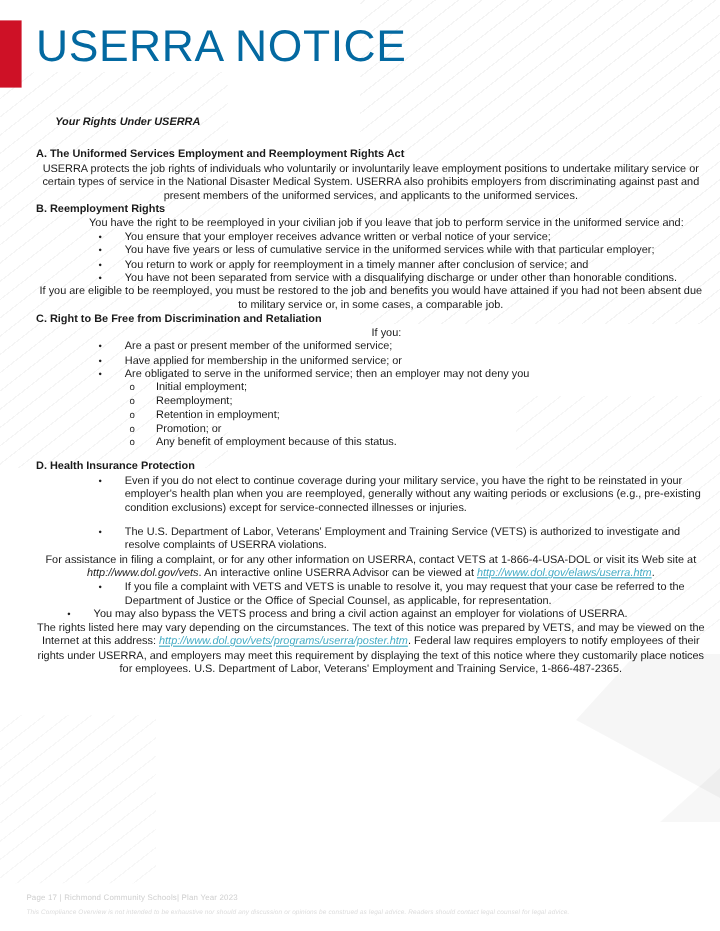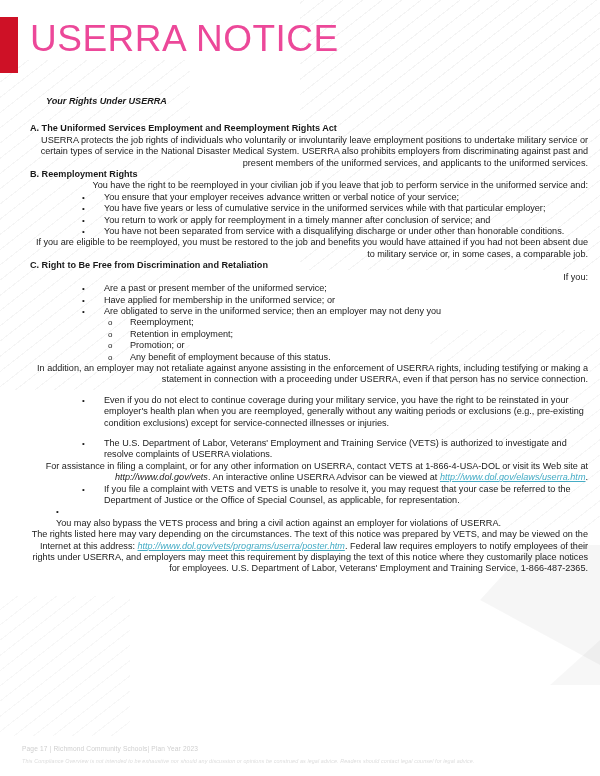--- a/index.html
+++ b/index.html
@@ -98,21 +98,21 @@
     height: 56px;
     background: #CE1126;
   }
   .doc-title {
     position: absolute;
     left: 30px;
     top: 20px;
     font-size: 37px;
     font-weight: 400;
     letter-spacing: 0.5px;
-    color: #ec4899;
+    color: #0369a1;
     line-height: 1;
     white-space: nowrap;
   }
 
   
   .content {
     position: relative;
     z-index: 2;
     padding: 0 12px 0 30px;
     font-size: 9.1px;
@@ -122,36 +122,36 @@
     font-weight: bold;
     font-style: italic;
     margin: 16px;
   }
   .sec-head {
     font-weight: bold;
     margin: 0;
   }
   .para {
     margin: 0;
-    text-align: right;
+    text-align: center;
   }
   .spacer {
     height: 9px;
   }
 
   
   .lvl1 { margin: 0 0 0 26px; }
 
   
   .brow {
     display: flex;
     align-items: flex-start;
     justify-content: center;
   }
-  .brow-l1 { margin-left: 26px; flex-direction: column; }
+  .brow-l1 { margin-left: 26px; }
   .brow-l2 { margin-left: 52px; }
   .brow-l3 { margin-left: 78px; }
 
   .bmark {
     flex: 0 0 auto;
     width: 22px;
     text-align: left;
     line-height: 1.255;
   }
   .bmark.dot::before { content: "\2022"; font-size: 8px; }
@@ -249,39 +249,43 @@
       <span class="bmark dot"></span>
       <span class="btext">Have applied for membership in the uniformed service; or</span>
     </div>
     <div class="brow brow-l2">
       <span class="bmark dot"></span>
       <span class="btext">Are obligated to serve in the uniformed service; then an employer may not deny you</span>
     </div>
 
     <div class="brow brow-l3">
       <span class="bmark circ"></span>
+      <span class="btext">Initial employment;</span>
+    </div>
+    <div class="brow brow-l3">
+      <span class="bmark circ"></span>
       <span class="btext">Reemployment;</span>
     </div>
     <div class="brow brow-l3">
       <span class="bmark circ"></span>
       <span class="btext">Retention in employment;</span>
     </div>
     <div class="brow brow-l3">
       <span class="bmark circ"></span>
       <span class="btext">Promotion; or</span>
     </div>
     <div class="brow brow-l3">
       <span class="bmark circ"></span>
       <span class="btext">Any benefit of employment because of this status.</span>
     </div>
 
-    <div class="para">In addition, an employer may not retaliate against anyone assisting in the enforcement of USERRA rights, including testifying or making a statement in connection with a proceeding under USERRA, even if that person has no service connection.</div>
 
     <div class="spacer"></div>
 
+    <div class="sec-head">D. Health Insurance Protection</div>
     <div class="brow brow-l2">
       <span class="bmark dot"></span>
       <span class="btext">Even if you do not elect to continue coverage during your military service, you have the right to be reinstated in your employer's health plan when you are reemployed, generally without any waiting periods or exclusions (e.g., pre-existing condition exclusions) except for service-connected illnesses or injuries.</span>
     </div>
 
     <div class="spacer"></div>
 
     <div class="brow brow-l2">
       <span class="bmark dot"></span>
       <span class="btext">The U.S. Department of Labor, Veterans' Employment and Training Service (VETS) is authorized to investigate and resolve complaints of USERRA violations.</span>

